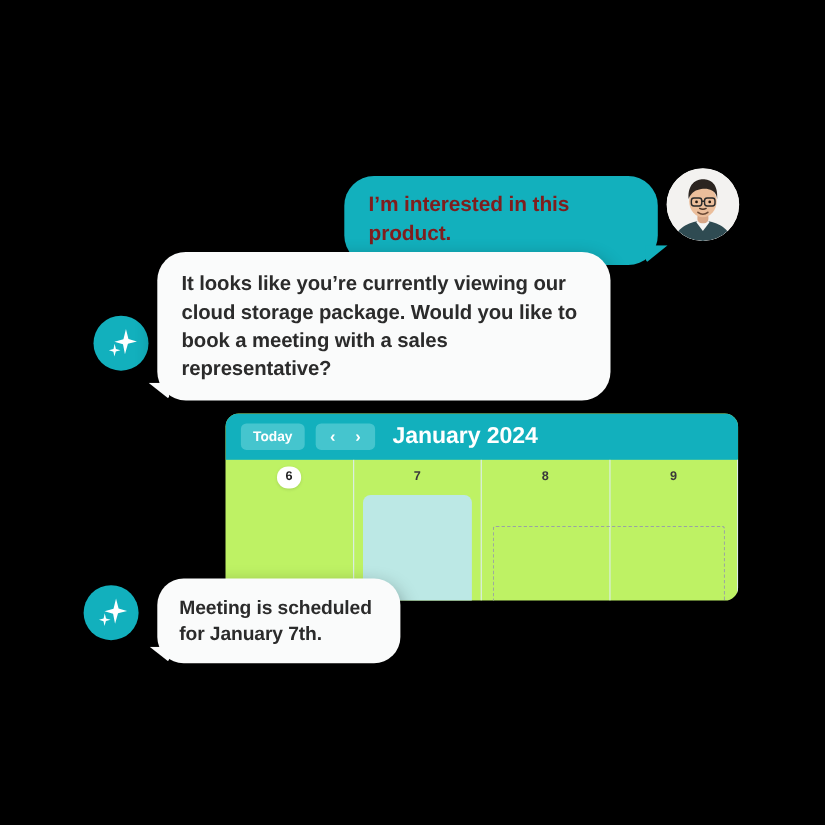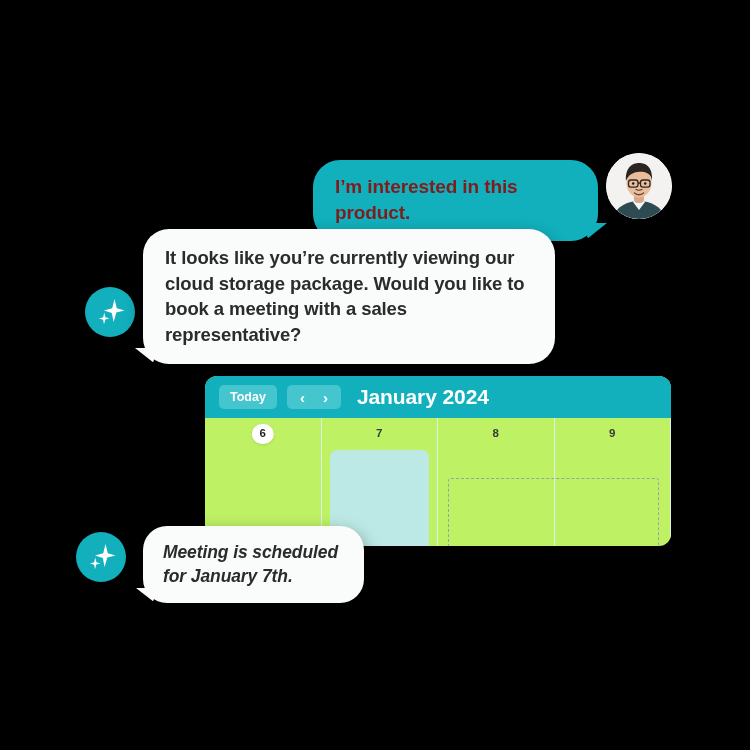--- a/index.html
+++ b/index.html
@@ -111,21 +111,20 @@
     left: 143px;
     top: 526px;
     width: 221px;
     padding: 14px 20px 15px 20px;
     background: #FAFBFB;
     color: #2B2B2B;
     font-size: 17.5px;
     border-radius: 24px;
     filter: drop-shadow(0 8px 9px rgba(0,0,0,0.45));
     z-index: 6;
-    font-style: italic;
   }
   #msg-bot-2 .tail {
     left: -7px;
     bottom: 1px;
     border-right: 18px solid #FAFBFB;
     border-bottom: 14px solid transparent;
     border-radius: 0 0 4px 0;
   }
 
   

